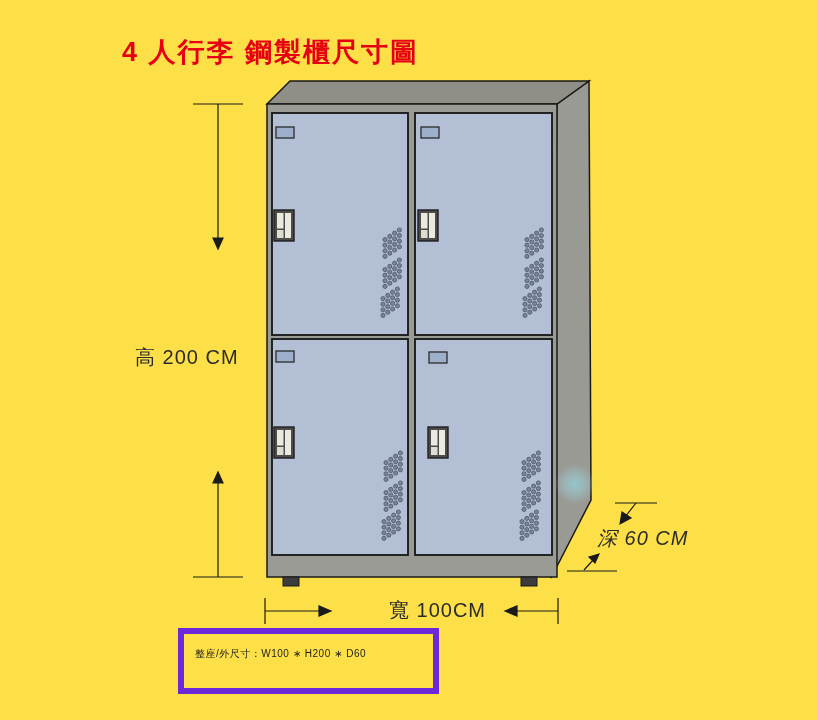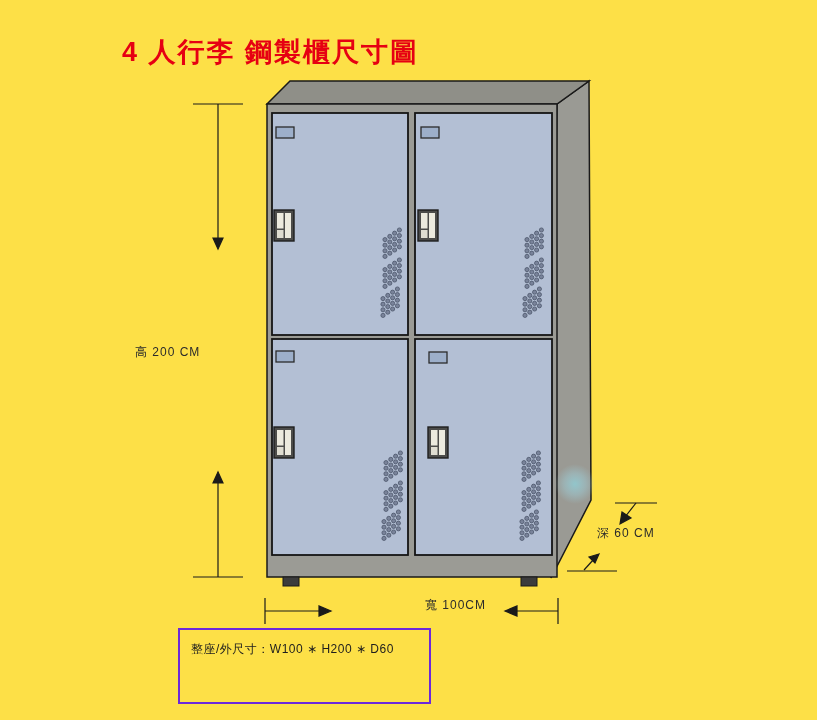--- a/index.html
+++ b/index.html
@@ -9,32 +9,32 @@
     background:#fde047;
     font-family:"Liberation Sans","DejaVu Sans",sans-serif;
     overflow:hidden;
   }
   .page-title{
     position:absolute;left:122px;top:34px;
     font-size:27px;font-weight:bold;color:#e60012;
     letter-spacing:2px;white-space:nowrap;
   }
   .dim-label{
-    position:absolute;color:#2b2b2b;font-size:12px;
+    position:absolute;color:#2b2b2b;font-size:20px;
     letter-spacing:1px;white-space:nowrap;
   }
   .dim-label.height{left:135px;top:344px;}
   .dim-label.width{left:356px;top:597px;width:130px;text-align:right;}
-  .dim-label.depth{left:597px;top:525px;}
+  .dim-label.depth{left:597px;top:525px;font-style:italic;}
   .spec-box{
     position:absolute;left:178px;top:628px;
     width:228px;height:46px;
-    border:2px solid #6d28d9;
-    padding:7px 10px 19px 11px;
-    color:#1d1d1d;font-size:12px;letter-spacing:0.5px;
+    border:6px solid #6d28d9;
+    padding:7px 10px 1px 11px;
+    color:#1d1d1d;font-size:10px;letter-spacing:0.5px;
   }
   .spec-box .spec-line{line-height:25px;white-space:nowrap;}
   svg{position:absolute;left:0;top:0;}
   .vents circle{fill:#79839a;stroke:#454f63;stroke-width:0.7;}
 </style>
 </head>
 <body>
 
 <div class="stage">
 

